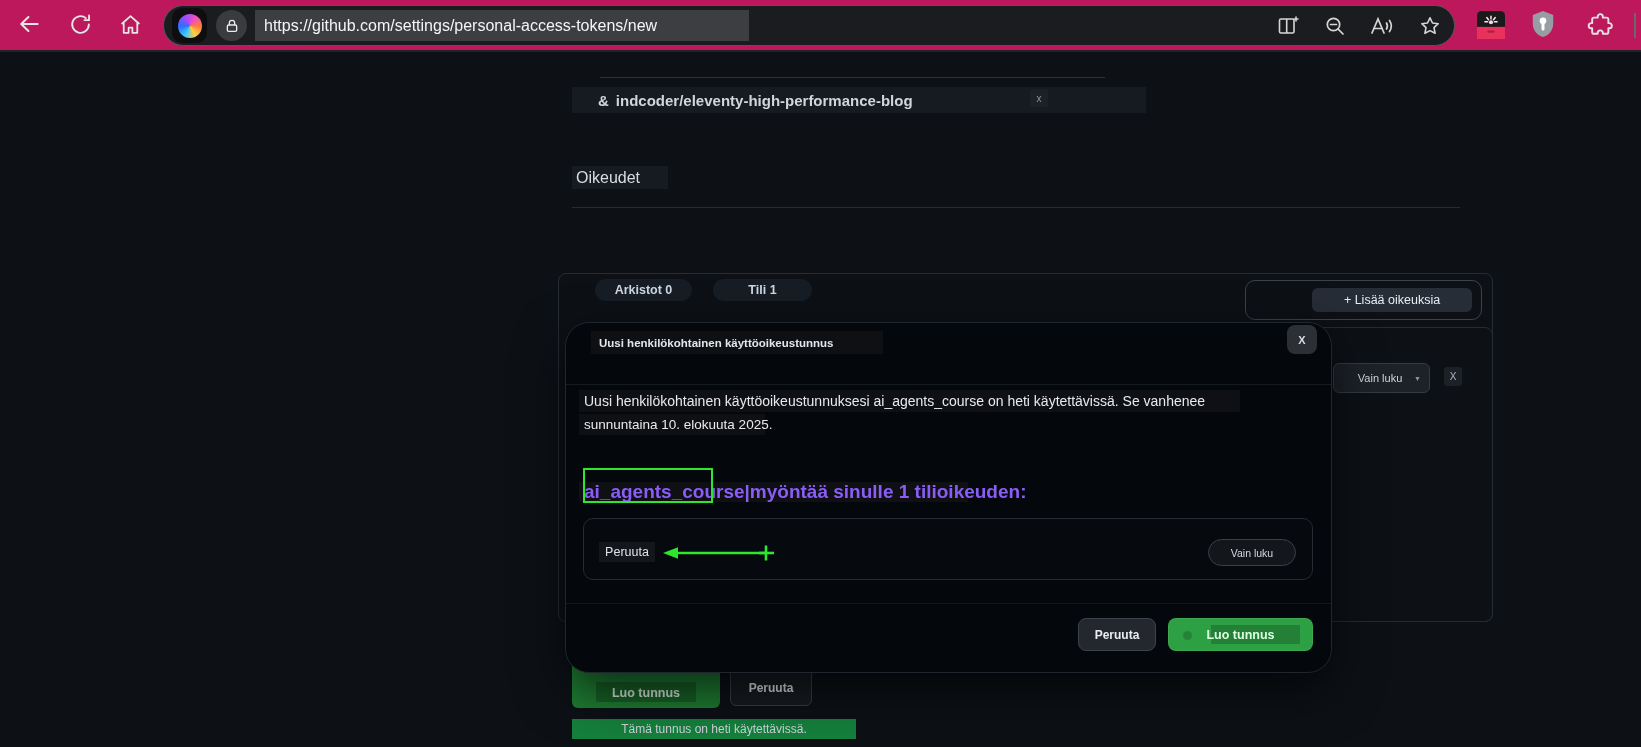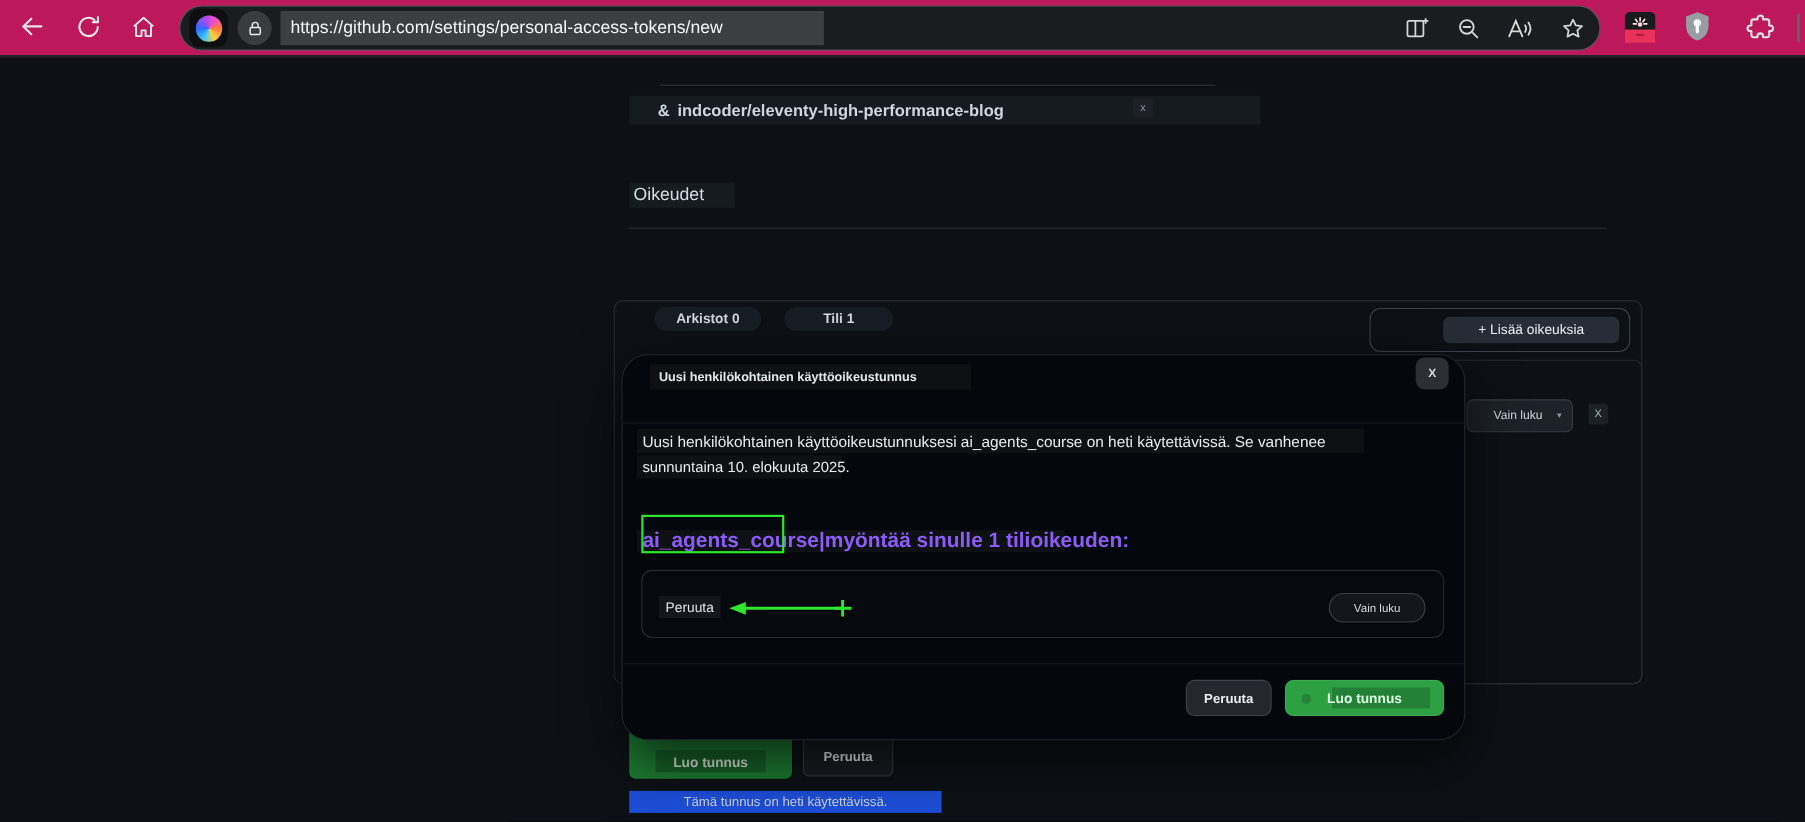--- a/index.html
+++ b/index.html
@@ -51,21 +51,21 @@
            color:#aeb6bf;font-size:10px;display:flex;align-items:center;justify-content:center;cursor:pointer;}
 
   
   .pg-create{position:absolute;left:572px;top:656px;width:148px;height:52px;background:#1e7e33;border-radius:6px;
              display:flex;align-items:flex-end;justify-content:center;padding-bottom:8px;box-sizing:border-box;cursor:pointer;}
   .pg-create-band{position:absolute;left:24px;right:24px;bottom:6px;height:20px;background:rgba(0,0,0,0.22);}
   .pg-create-label{position:relative;color:#d8e8dc;font-size:12.5px;font-weight:bold;}
   .pg-cancel{position:absolute;left:730px;top:664px;width:82px;height:42px;background:#171c21;border:1px solid #3a4047;
              border-radius:6px;box-sizing:border-box;display:flex;align-items:flex-end;justify-content:center;
              padding-bottom:10px;color:#dfe5ea;font-size:12px;font-weight:bold;cursor:pointer;}
-  .pg-note{position:absolute;left:572px;top:719px;width:284px;height:20px;background:#1d4ed8;color:#ccd3da;
+  .pg-note{position:absolute;left:572px;top:719px;width:284px;height:20px;background:#15803d;color:#ccd3da;
            font-size:12px;display:flex;align-items:center;justify-content:center;}
 
   
   .modal{position:absolute;left:565px;top:322px;width:767px;height:351px;background:#04070b;
          border:1px solid #20262d;border-radius:24px;box-sizing:border-box;
          box-shadow:0 18px 50px rgba(0,0,0,0.65);z-index:10;}
   .m-hl{background:#0e1013;}
   .m-title{position:absolute;left:25px;top:8px;width:292px;height:23px;display:flex;align-items:center;
            padding-left:8px;box-sizing:border-box;color:#e2e7ec;font-size:11.5px;font-weight:bold;white-space:nowrap;}
   .m-close{position:absolute;right:14px;top:2px;width:30px;height:29px;background:#2c2f34;border-radius:8px;

